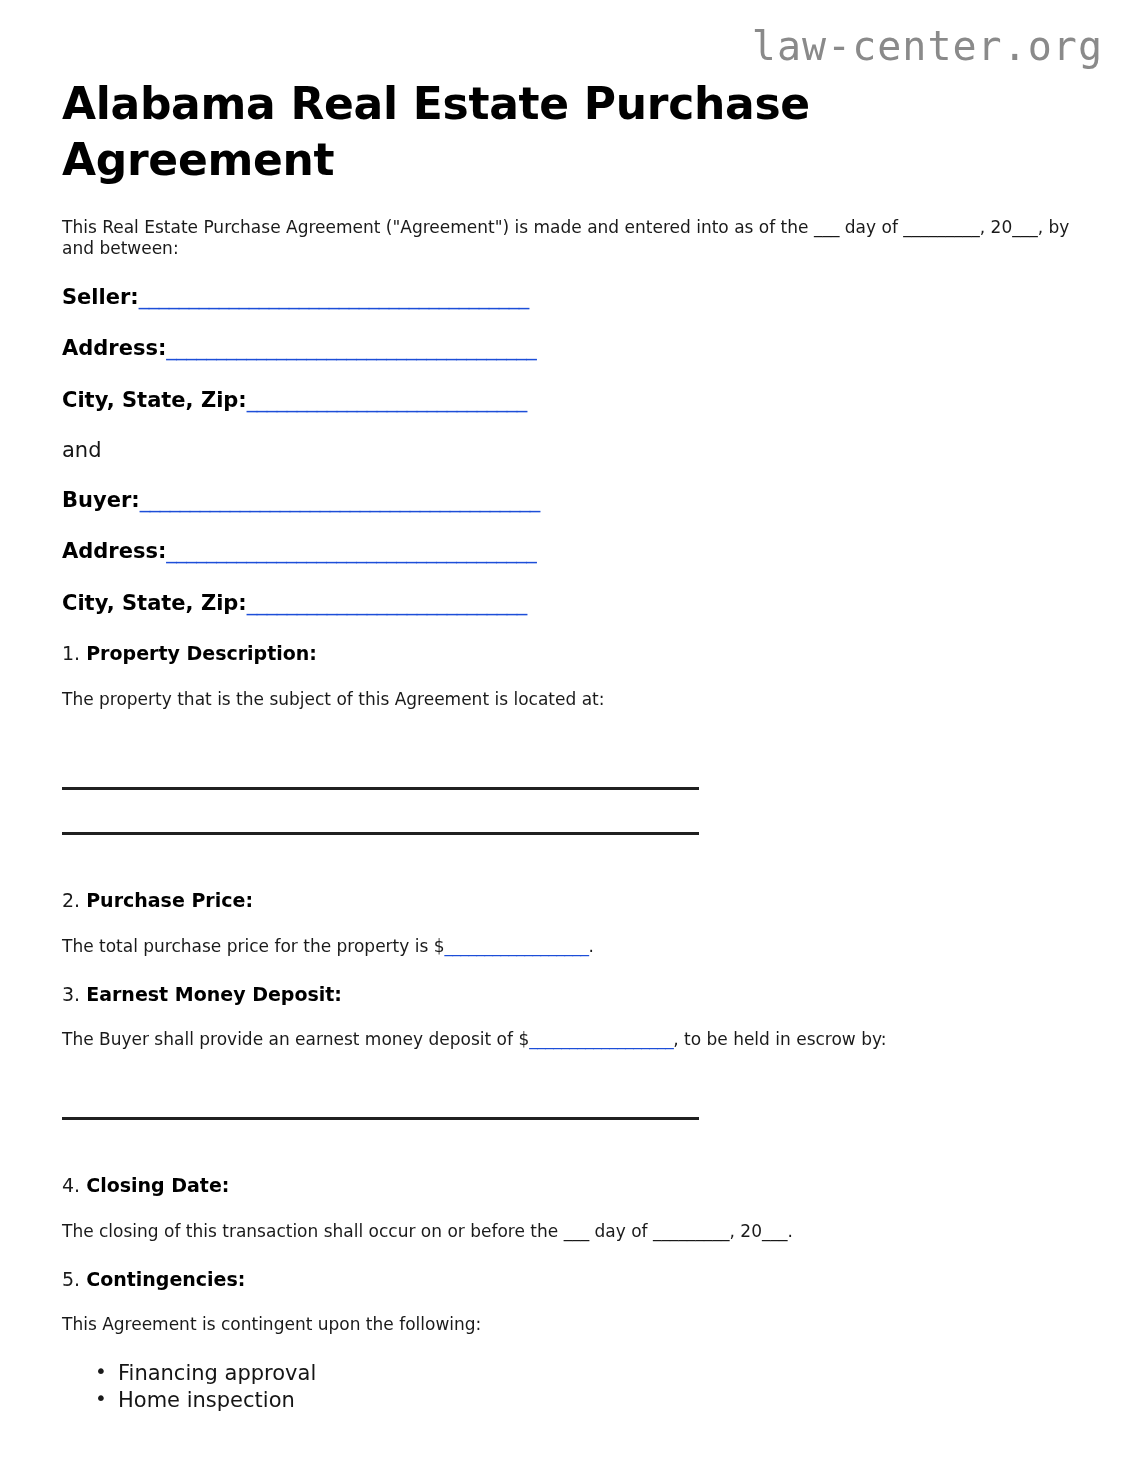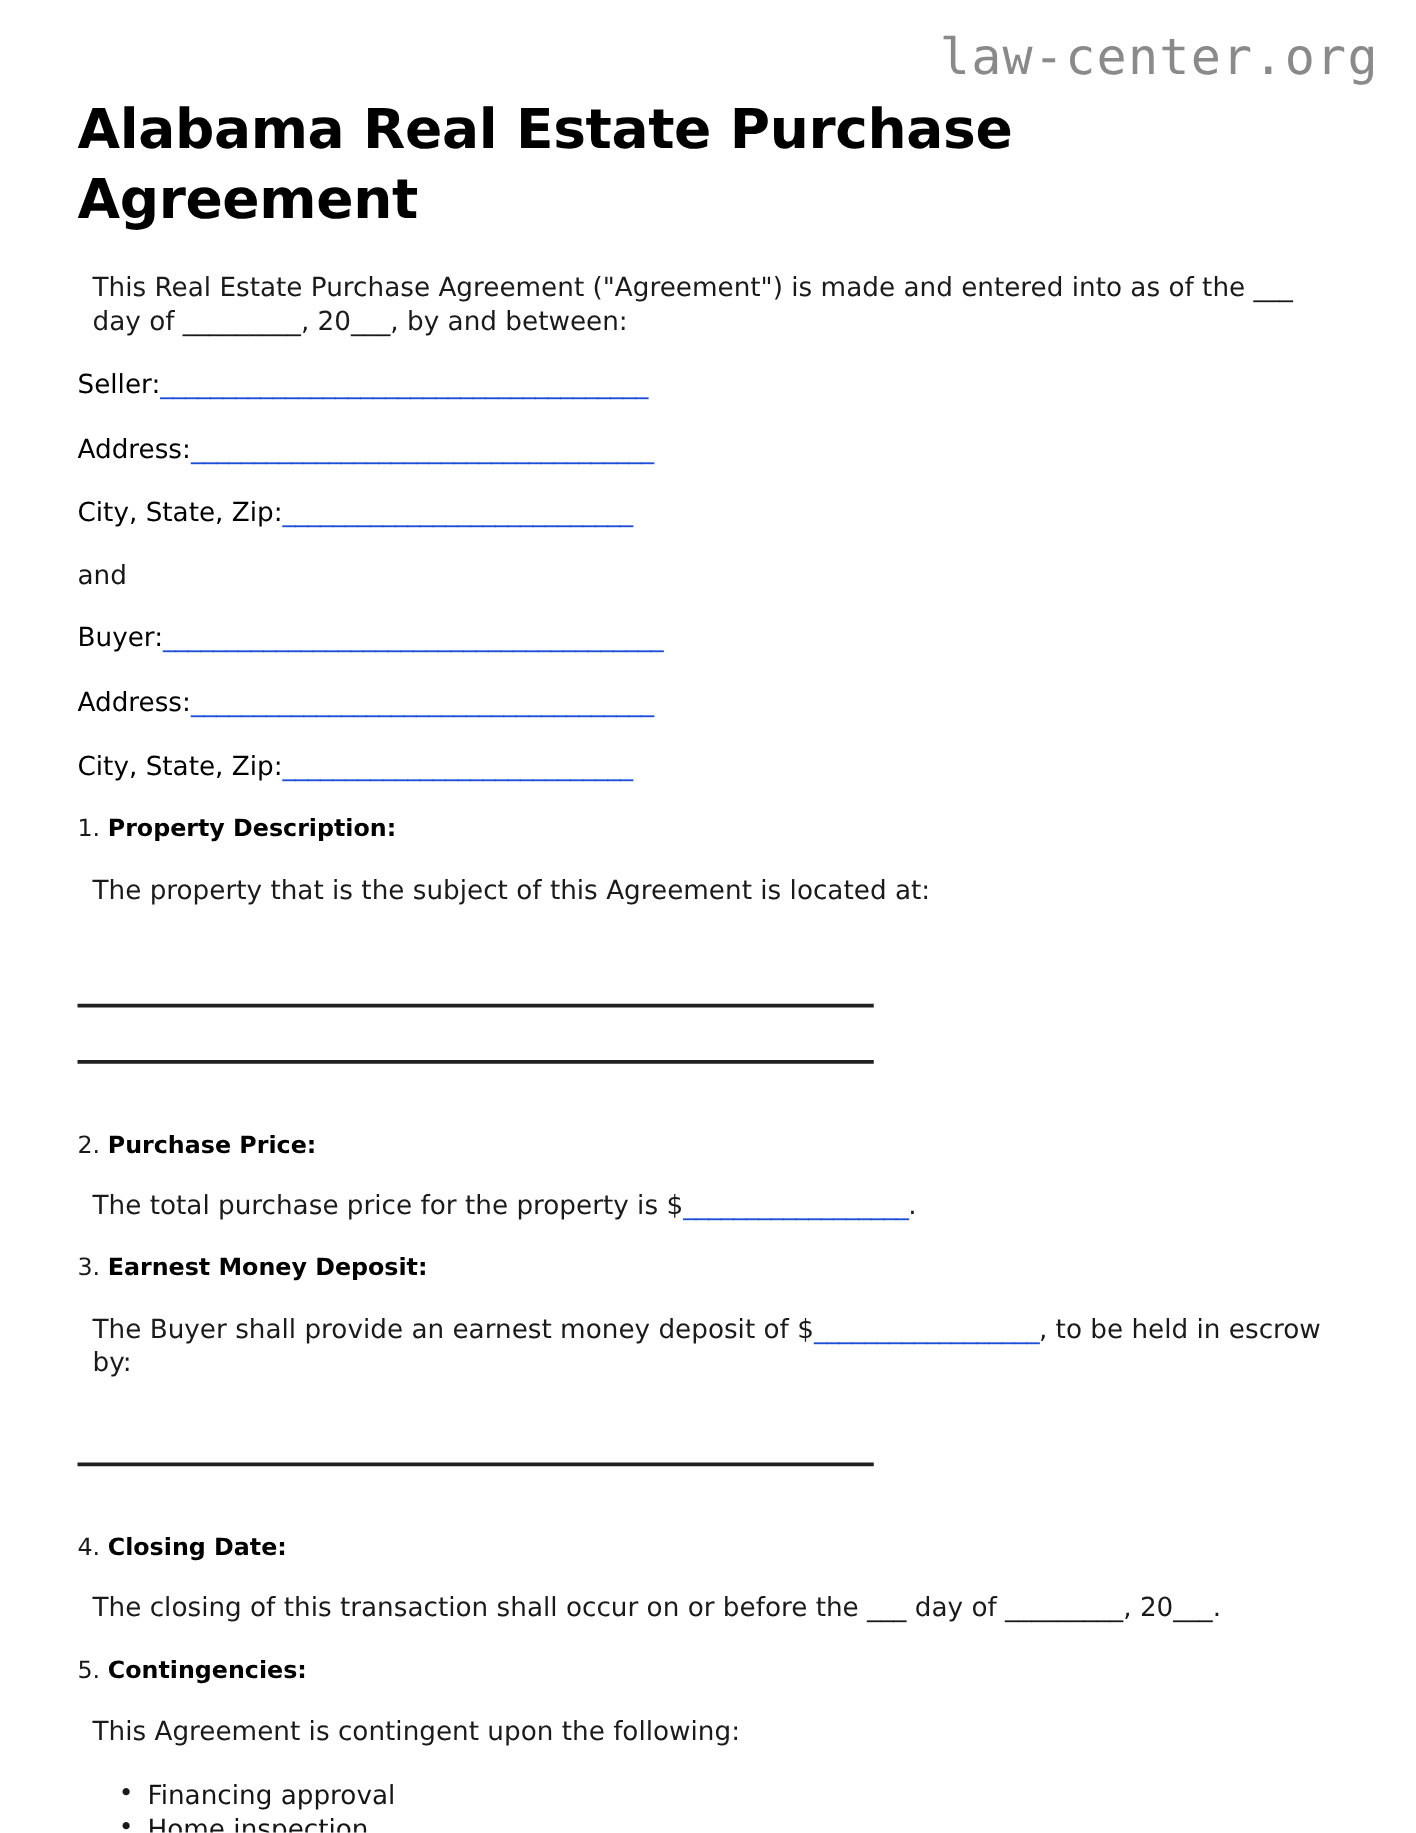--- a/index.html
+++ b/index.html
@@ -47,34 +47,34 @@
     font-size: 44px;
     font-weight: bold;
     line-height: 1.28;
     margin: 0 0 28px 0;
     letter-spacing: -0.3px;
     color: #000000;
     max-width: 820px;
   }
 
   p.para {
-    font-size: 21px;
+    font-size: 17px;
     line-height: 1.28;
-    margin: 0 0 24px 12px;
+    margin: 0 0 24px 0;
     color: #1a1a1a;
   }
 
   .field-line {
     font-size: 21px;
     line-height: 1.3;
     margin: 0 0 24px 0;
     white-space: nowrap;
   }
   .field-label {
-    font-weight: normal;
+    font-weight: bold;
     color: #000000;
   }
   .blank {
     letter-spacing: -0.5px;
     color: #1d4ed8;
   }
 
   .and-line {
     font-size: 21px;
     margin: 0 0 25px 0;

